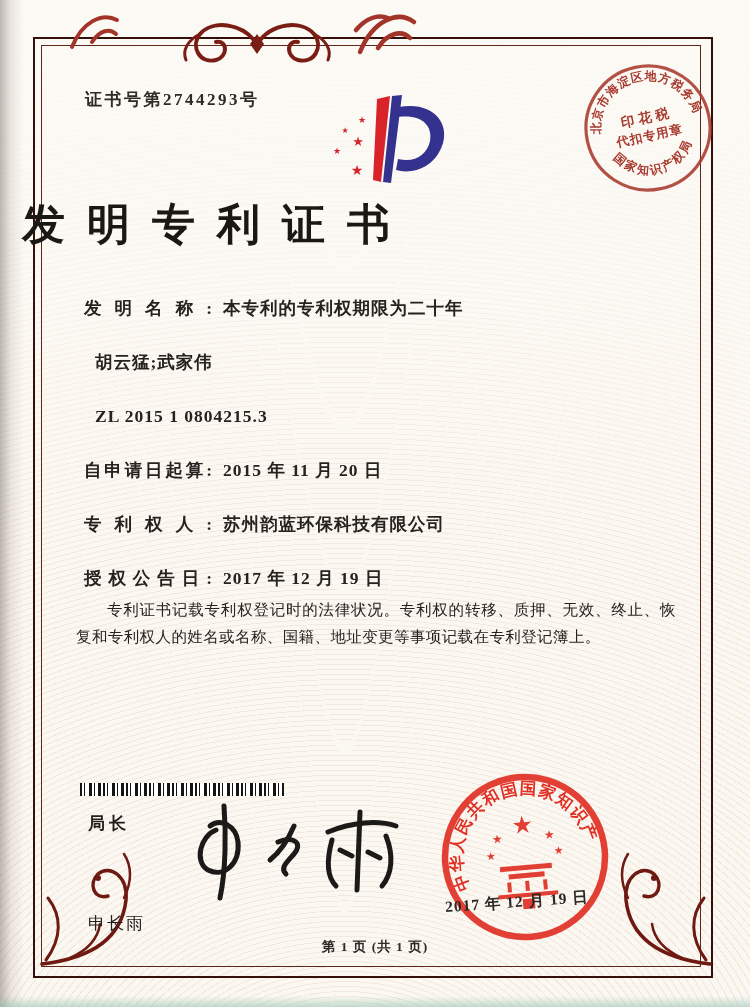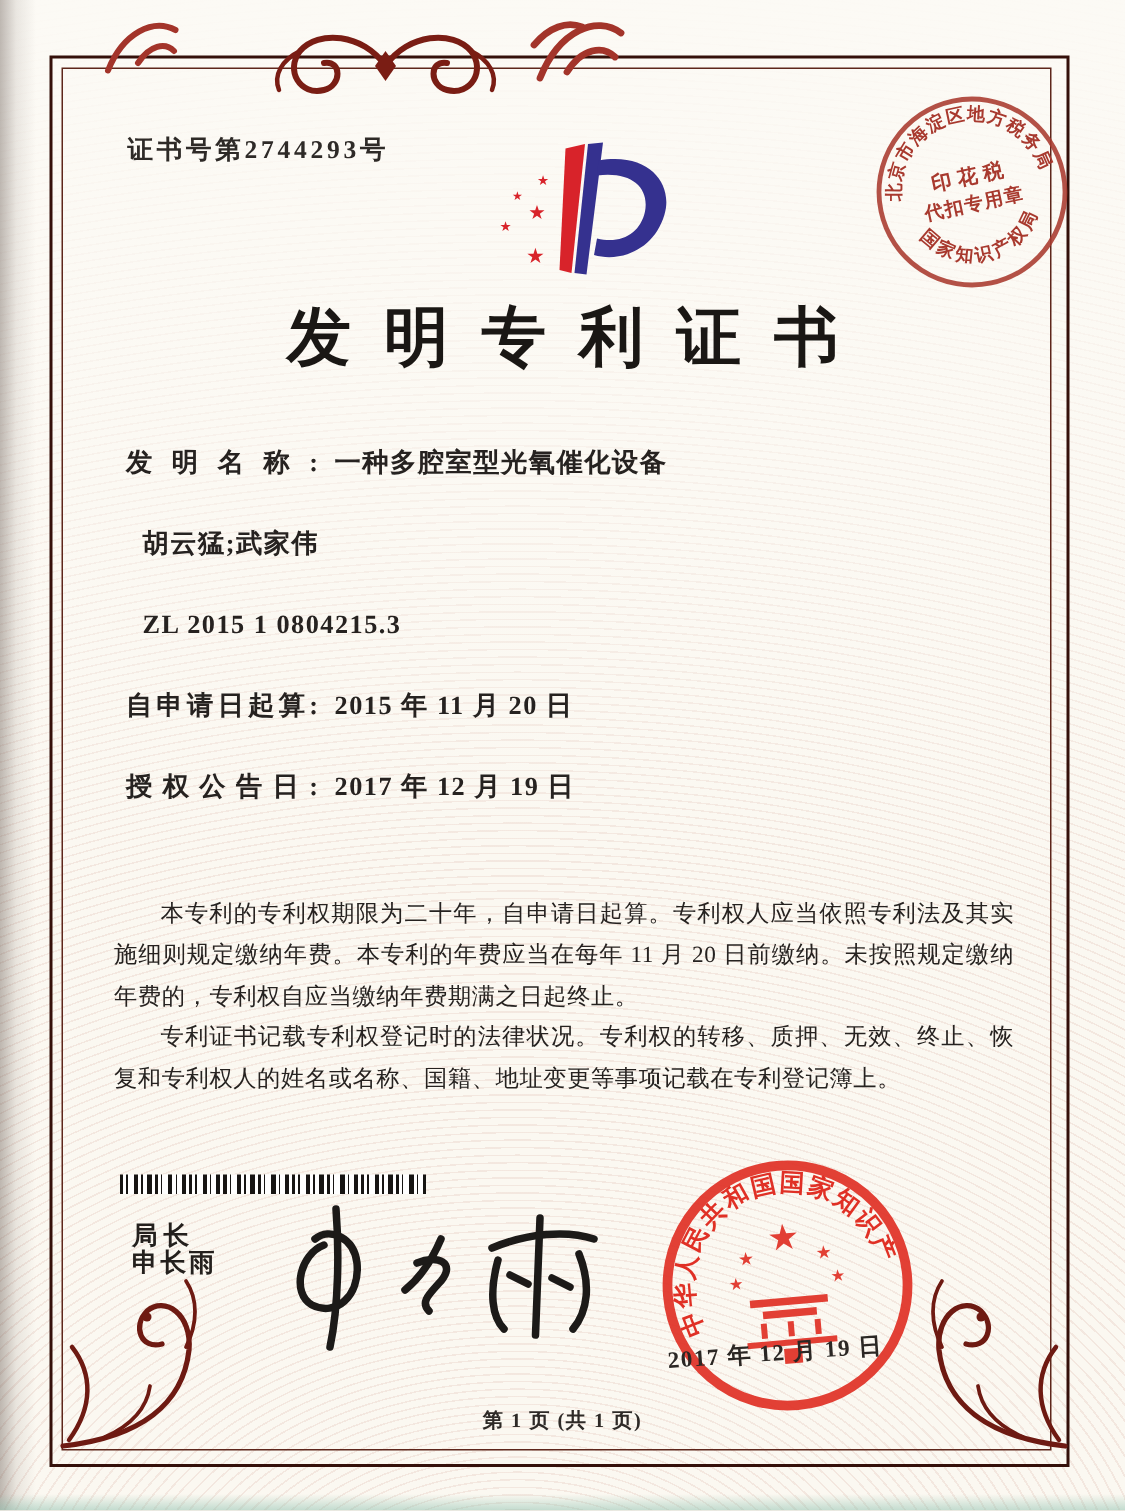--- a/index.html
+++ b/index.html
@@ -16,40 +16,40 @@
   .bottomtint{position:absolute;left:0;right:0;bottom:0;height:11px;pointer-events:none;
     background:linear-gradient(180deg, rgba(0,0,0,0), rgba(137,190,172,.5));}
   
   .frame-outer{position:absolute;left:33px;top:37px;width:676px;height:937px;
     border:2.5px solid #35100a;}
   .frame-inner{position:absolute;left:41px;top:45px;width:658px;height:920px;
     border:1.5px solid #5e261b;}
   
   .certno{position:absolute;left:85px;top:88px;font-size:17px;font-weight:600;
     letter-spacing:2.5px;color:#2e2a27;}
-  .title{position:absolute;left:0;right:0;top:196px;text-align:center;
+  .title{position:absolute;left:0;right:0;top:196px;
     font-size:43px;font-weight:700;letter-spacing:22px;text-indent:22px;color:#1a1714;}
   
   .fields{position:absolute;left:84px;top:292px;width:592px;}
   .row{display:flex;align-items:flex-end;margin-bottom:21px;line-height:33px;
     font-size:17.5px;font-weight:600;color:#262220;}
   .lbl{display:inline-block;width:128px;text-align:justify;text-align-last:justify;
     -moz-text-align-last:justify;flex:0 0 128px;}
   .val{margin-left:11px;letter-spacing:1px;}
   
   .body{position:absolute;left:76px;top:596px;width:600px;font-size:15.5px;
     line-height:27.4px;font-weight:500;text-align:justify;color:#262220;}
   .body p{margin:0;text-indent:2em;letter-spacing:.4px;}
   
   .barcode{position:absolute;left:80px;top:783px;width:204px;height:13px;
     background:repeating-linear-gradient(90deg,
       #171513 0 2px,#fff 2px 4px,#171513 4px 5px,#fff 5px 9px,#171513 9px 12px,
       #fff 12px 14px,#171513 14px 15px,#fff 15px 18px,#171513 18px 21px,#fff 21px 23px);}
   .director-label{position:absolute;left:88px;top:812px;font-size:17px;font-weight:600;letter-spacing:4px;}
-  .director-name{position:absolute;left:88px;top:830px;font-size:17px;font-weight:700;letter-spacing:2px;}
+  .director-name{position:absolute;left:88px;top:912px;font-size:17px;font-weight:400;letter-spacing:2px;}
   .seal-date{position:absolute;left:445px;top:892px;font-size:15.5px;font-weight:700;
     letter-spacing:1px;color:#2b2724;transform:rotate(-4deg);}
   .footer{position:absolute;left:0;right:0;top:938px;text-align:center;
     font-size:13.5px;font-weight:600;letter-spacing:1px;color:#2e2a27;}
   svg{position:absolute;overflow:visible;}
   .svg-logo{left:295px;top:85px;}
   .svg-stamp{left:578px;top:58px;transform:rotate(-12deg);}
   .svg-seal{left:437px;top:769px;transform:rotate(-5deg);}
   .svg-sign{left:178px;top:798px;}
   .svg-flourish{left:172px;top:14px;}
@@ -138,40 +138,43 @@
     <path d="M82,14 L95,11 L86,97 L78,95 Z" fill="#d8232a"></path>
     <path d="M97,11 L107,10 L96,98 L88,97 Z" fill="#35318f"></path>
     <path d="M104,22 C138,16 154,38 148,58 C141,82 118,90 101,85 L103,74 C120,78 132,70 135,56 C138,40 126,29 103,32 Z" fill="#35318f"></path>
   </svg>
 
   <div class="title">发明专利证书</div>
 
   <div class="fields">
     <div class="row">
       <span class="lbl">发明名称:</span>
-      <span class="val">一种多腔室型光氧催化设备</span>
+      <span class="val">本专利的专利权期限为二十年</span>
     </div>
     <div class="row">
       <span class="val">胡云猛;武家伟</span>
     </div>
     <div class="row">
       <span class="val">ZL 2015 1 0804215.3</span>
     </div>
     <div class="row">
       <span class="lbl">自申请日起算:</span>
       <span class="val">2015 年 11 月 20 日</span>
     </div>
     <div class="row">
+      <span class="lbl">专利权人:</span>
+      <span class="val">苏州韵蓝环保科技有限公司</span>
+    </div>
+    <div class="row">
       <span class="lbl">授权公告日:</span>
       <span class="val">2017 年 12 月 19 日</span>
     </div>
   </div>
 
   <div class="body">
-    <p>本专利的专利权期限为二十年，自申请日起算。专利权人应当依照专利法及其实施细则规定缴纳年费。本专利的年费应当在每年 11 月 20 日前缴纳。未按照规定缴纳年费的，专利权自应当缴纳年费期满之日起终止。</p>
     <p>专利证书记载专利权登记时的法律状况。专利权的转移、质押、无效、终止、恢复和专利权人的姓名或名称、国籍、地址变更等事项记载在专利登记簿上。</p>
   </div>
 
   <div class="barcode"></div>
 
   <div class="director-label">局长</div>
   <div class="director-name">申长雨</div>
 
   <svg class="svg-sign" width="250" height="110" viewBox="0 0 250 110">
     <g fill="none" stroke="#1c1a18" stroke-width="5" stroke-linecap="round" stroke-linejoin="round">

